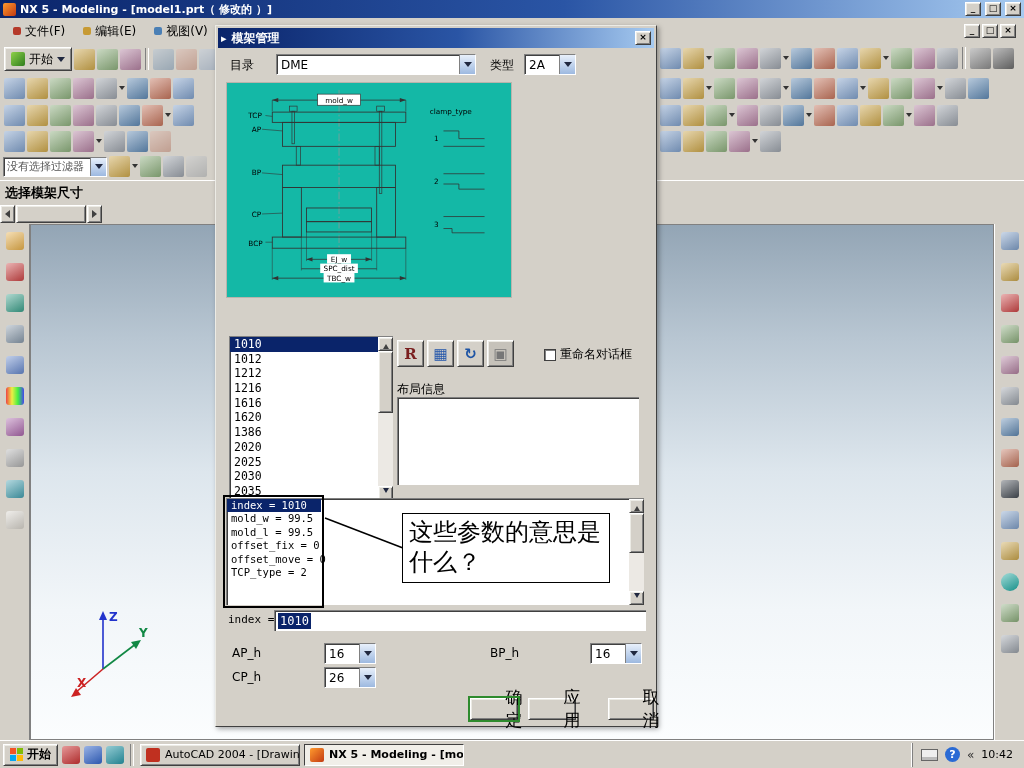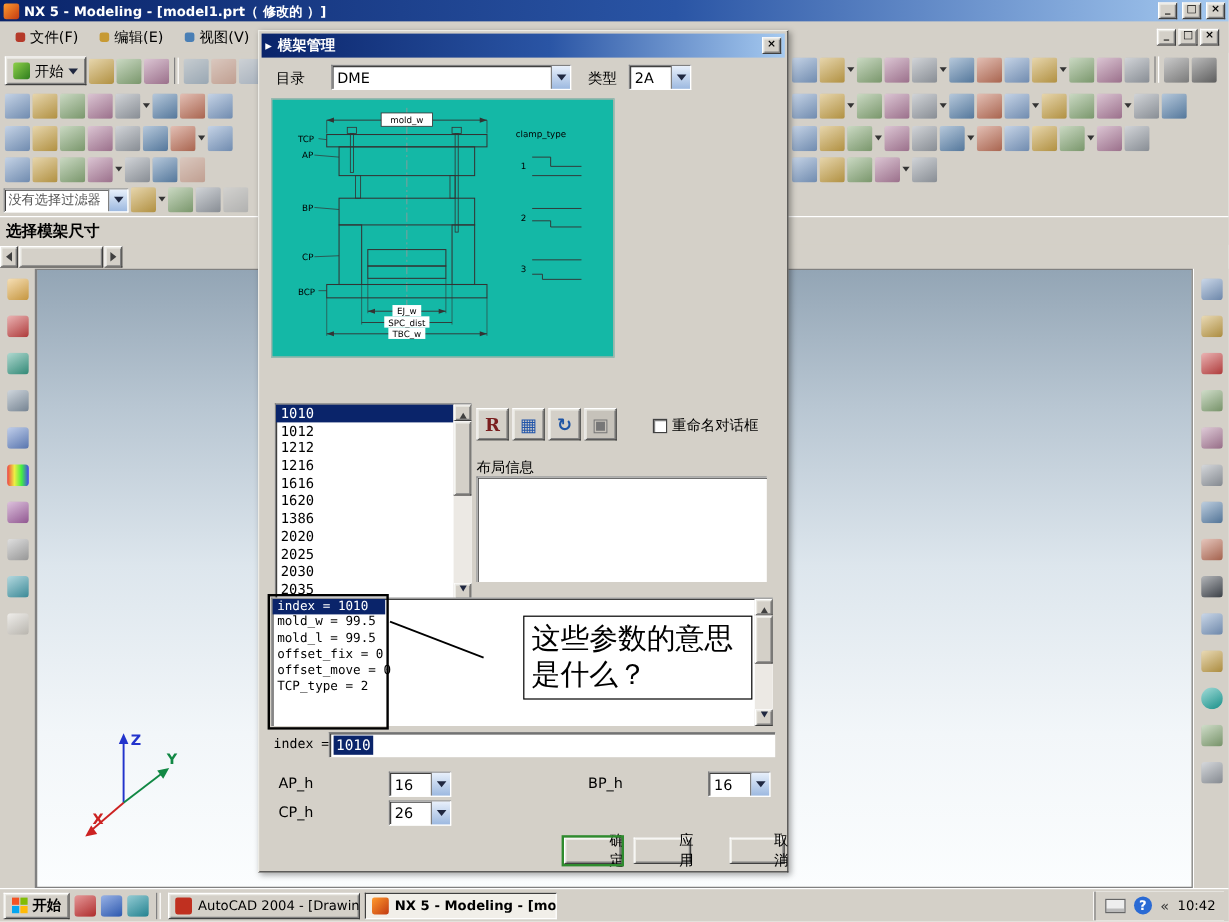--- a/index.html
+++ b/index.html
@@ -123,32 +123,32 @@
     border-top:1px solid #808080; border-left:1px solid #808080; box-shadow:inset 1px 1px 0 #404040; }
 
   .explist { position:absolute; left:10px; top:472px; width:418px; height:107px; background:#fff; overflow:hidden;
     font-family:"DejaVu Sans Mono","Liberation Mono",monospace; font-size:10.5px;
     border-top:1px solid #808080; border-left:1px solid #808080; box-shadow:inset 1px 1px 0 #404040; }
   .explist .ex { height:13.4px; line-height:13.4px; padding-left:4px; white-space:nowrap; }
   .explist .ex.sel { width:94px; }
 
   .annorect { position:absolute; left:7px; top:469px; width:101px; height:113px; border:2px solid #000; pointer-events:none; }
   .annoline { position:absolute; left:108px; top:489px; pointer-events:none; }
-  .annobox { position:absolute; left:186px; top:487px; width:191px; height:70px; background:#fff; border:1px solid #000;
-    font-size:24px; line-height:30px; padding:3px 6px; font-weight:500; overflow:hidden;margin-left:34px; }
+  .annobox { position:absolute; left:186px; top:487px; width:208px; height:70px; background:#fff; border:1px solid #000;
+    font-size:24px; line-height:30px; padding:3px 6px; font-weight:500; overflow:hidden; }
 
   .idxrow { position:absolute; left:12px; top:584px; width:420px; height:22px; }
   .idxrow .lbl { position:absolute; left:0; top:3px; font-family:"DejaVu Sans Mono","Liberation Mono",monospace; font-size:11px; }
   .idxinput { position:absolute; left:46px; top:0; width:372px; height:21px; background:#fff; display:flex; align-items:center;
     border-top:1px solid #808080; border-left:1px solid #808080; box-shadow:inset 1px 1px 0 #404040;
     font-family:"DejaVu Sans Mono","Liberation Mono",monospace; font-size:12px; padding-left:3px; }
   .hl { background:#0a246a; color:#fff; padding:1px 2px; }
 
   .btm-lbl { position:absolute; font-size:12px; }
-  .okbtn, .pushbtn { position:absolute; height:22px; display:flex; align-items:center; justify-content:center; font-size:12px;padding-left:40px; }
+  .okbtn, .pushbtn { position:absolute; height:22px; display:flex; align-items:center; justify-content:center; font-size:17px;padding-left:40px; }
   .okbtn { outline:2px solid #2e8b2e; }
 
   
   .taskbar { position:absolute; left:0; top:740px; width:1024px; height:28px; background:#d4d0c8;
     border-top:1px solid #fff; display:flex; align-items:center; gap:4px; padding:0 3px; }
   .tstart { display:flex; align-items:center; gap:4px; height:22px; padding:0 6px; font-weight:bold; }
   .flag { display:grid; grid-template-columns:6px 6px; grid-template-rows:6px 6px; gap:1px; }
   .flag i { display:block; }
   .ql { width:18px; height:18px; border-radius:3px; background-image:linear-gradient(150deg,rgba(255,255,255,.5),rgba(0,0,0,.15)); }
   .task { display:flex; align-items:center; gap:5px; width:160px; height:22px; padding:0 5px; font-size:11px;

